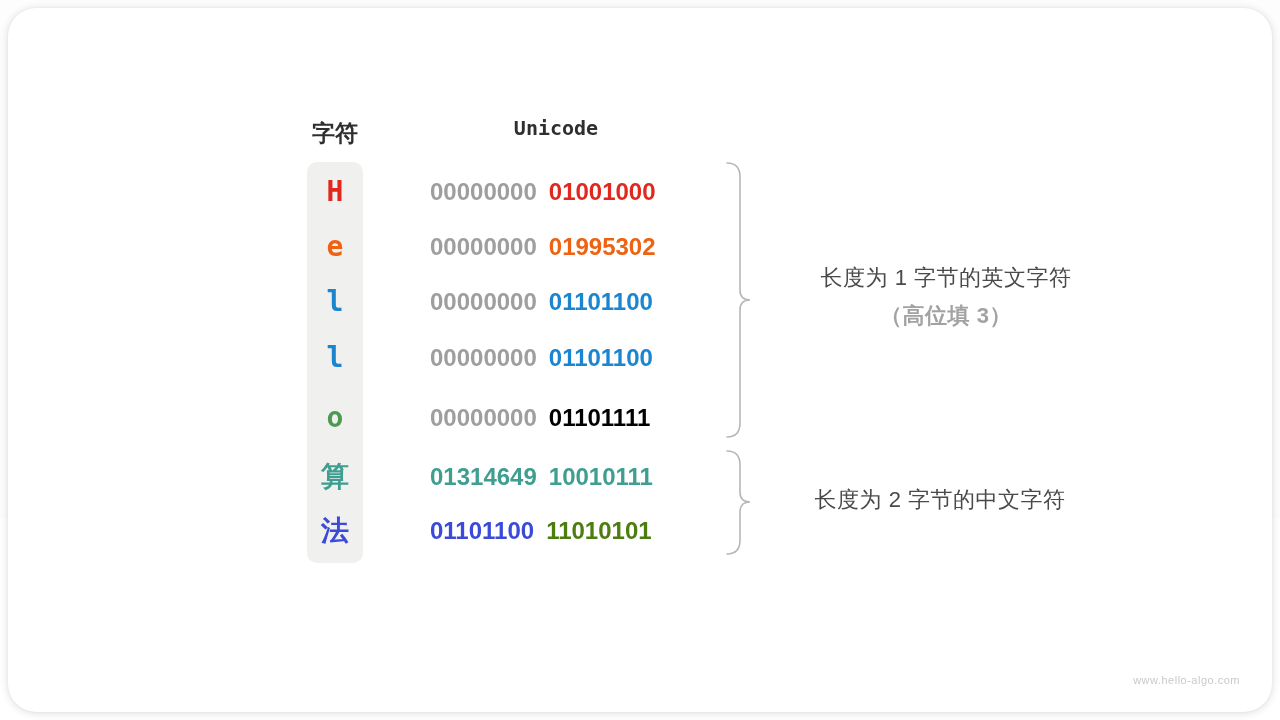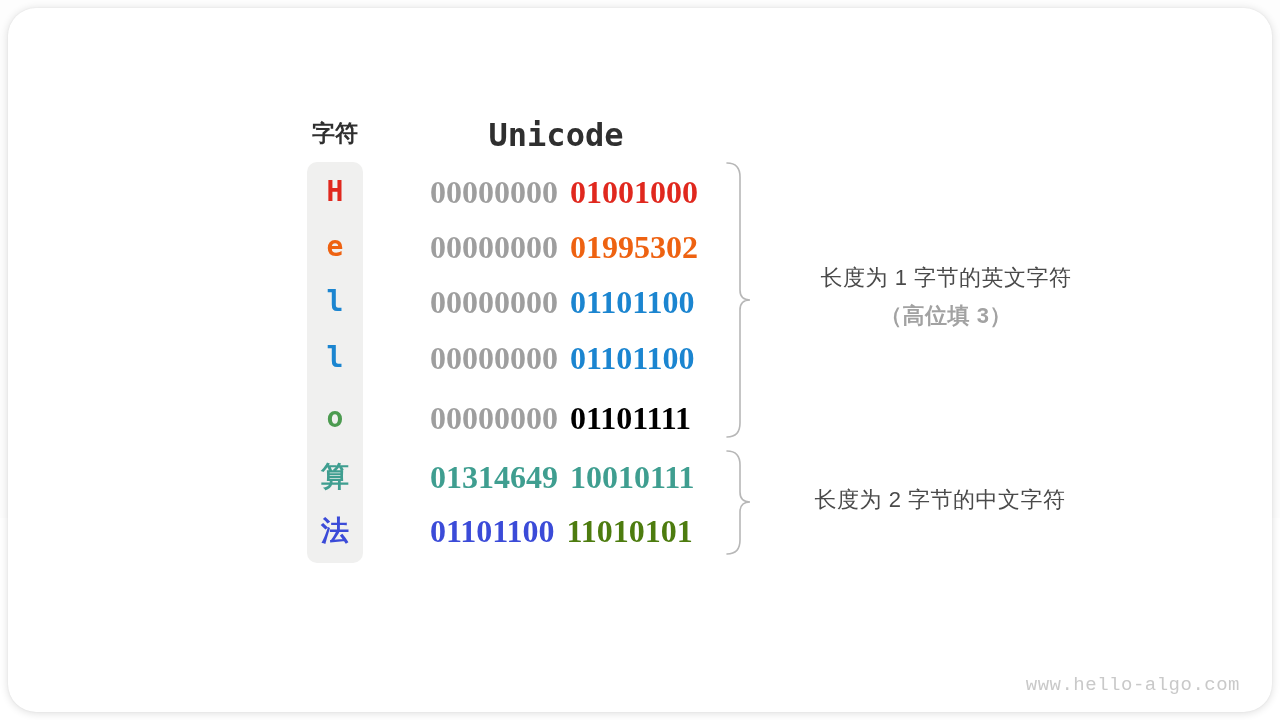--- a/index.html
+++ b/index.html
@@ -29,21 +29,21 @@
   }
   .hdr-char {
     left: 299px; top: 110px; width: 56px;
     text-align: center;
     font-size: 23px;
     font-family: "Liberation Sans", sans-serif;
   }
   .hdr-unicode {
     left: 422px; top: 108px; width: 252px;
     text-align: center;
-    font-size: 32px;
+    font-size: 20px;
     font-family: "DejaVu Sans Mono", monospace;
   }
 
   .char-col-bg {
     position: absolute;
     left: 299px; top: 154px;
     width: 56px; height: 401px;
     background: #f0f0ef;
     border-radius: 10px;
   }
@@ -56,23 +56,23 @@
     line-height: 44px;
     text-align: center;
     font-family: "DejaVu Sans Mono", monospace;
     font-weight: bold;
     font-size: 28px;
   }
   .row .bytes {
     position: absolute;
     left: 422px; top: 0;
     height: 44px; line-height: 44px;
-    font-family: Liberation Serif, serif;
+    font-family: Liberation Sans, sans-serif;
     font-weight: bold;
-    font-size: 32px;
+    font-size: 24px;
     white-space: nowrap;
   }
   .row .byte { display: inline-block; }
   .row .byte + .byte { margin-left: 12px; }
 
   .braces { position: absolute; left: 0; top: 0; width: 1264px; height: 704px; }
   .braces path { fill: none; stroke: #b7b7b7; stroke-width: 1.6; stroke-linecap: round; }
 
   .annotation {
     position: absolute;
@@ -86,22 +86,22 @@
   .annotation .line { white-space: nowrap; }
   .annotation .line.muted {
     color: #a2a2a2;
     font-weight: bold;
     margin-top: 8px;
   }
 
   .watermark {
     position: absolute;
     right: 32px; top: 666px;
-    font-family: Liberation Mono, monospace;
-    font-size: 19px;
+    font-family: Liberation Sans, sans-serif;
+    font-size: 11px;
     color: #c9c9c9;
     letter-spacing: 0.5px;
   }
 </style>
 </head>
 <body>
 
 <div class="page">
   <div class="card">
 

